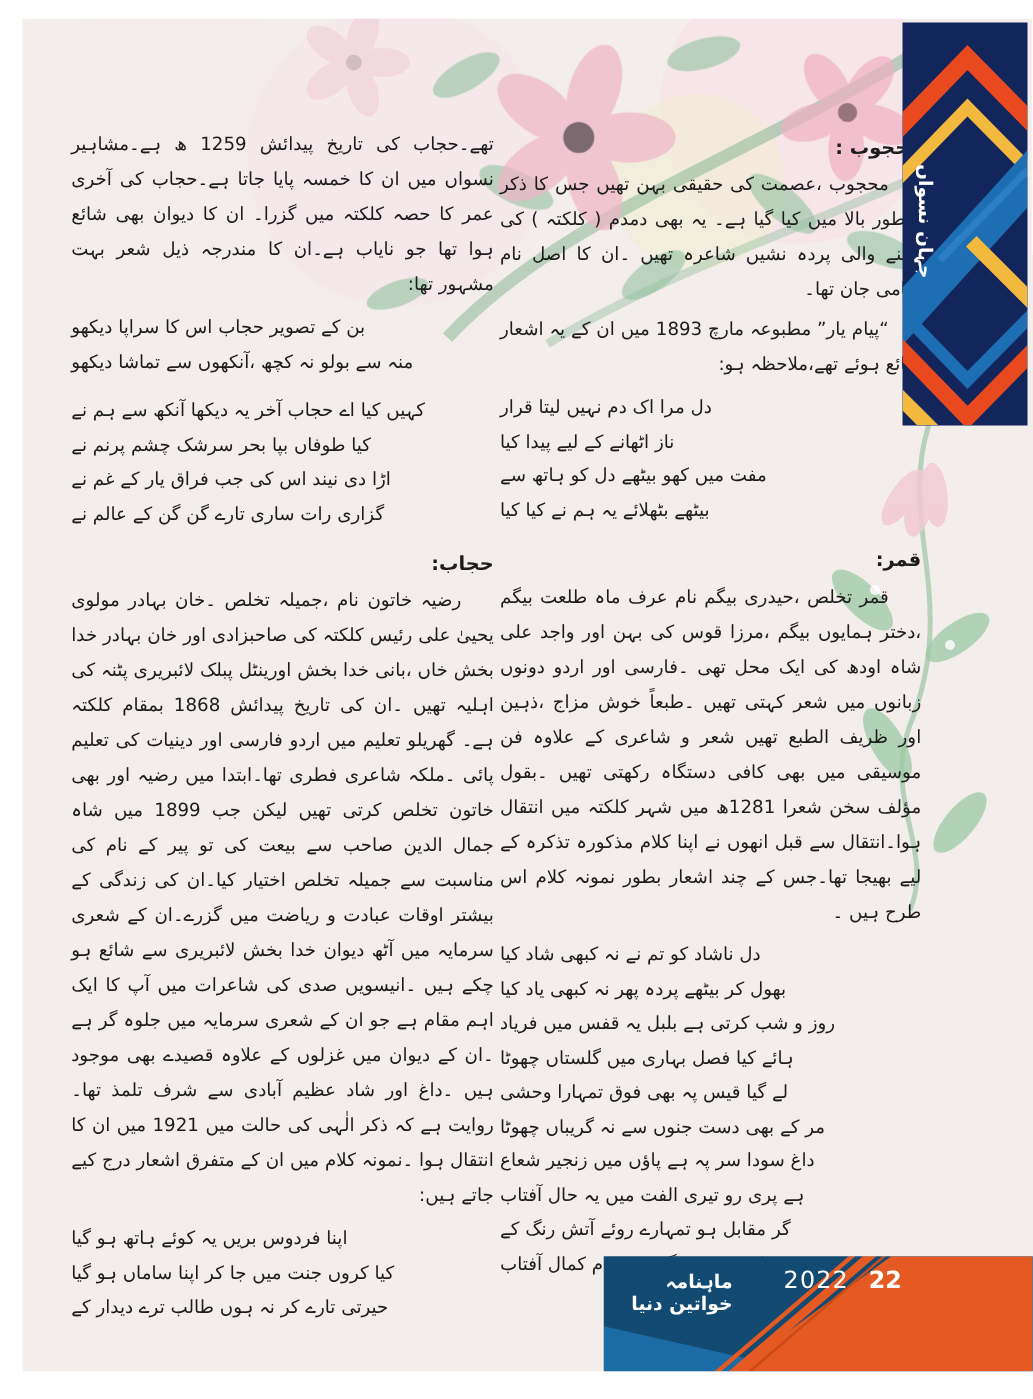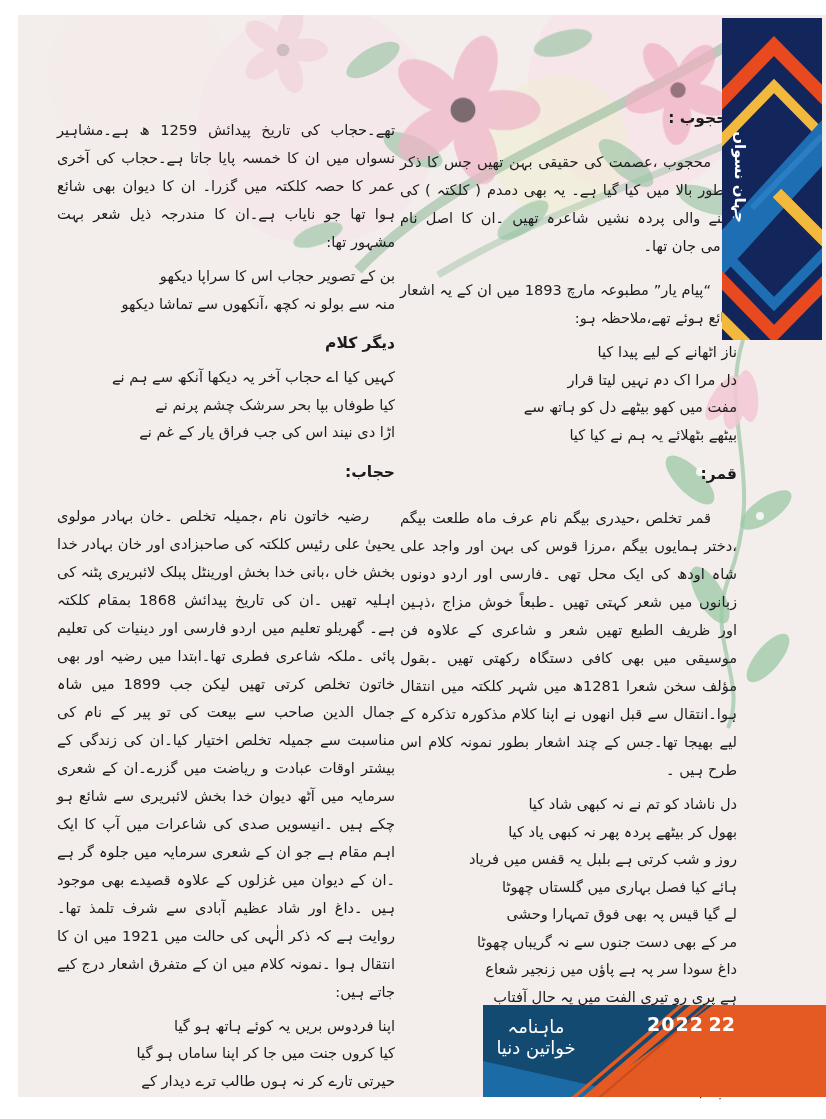--- a/index.html
+++ b/index.html
@@ -15,32 +15,32 @@
   .banner{position:absolute;left:722px;top:18px;width:100px;height:322px;z-index:3;overflow:hidden;}
   .banner svg{position:absolute;left:0;top:0;}
   .banner-title{position:absolute;left:-62px;top:150px;width:160px;text-align:center;
      transform:rotate(90deg);color:#ffffff;font-size:15px;font-weight:bold;direction:rtl;}
 
   
   .col{position:absolute;z-index:2;direction:rtl;font-size:14.6px;line-height:28px;}
   .col-right{left:400px;top:100px;width:337px;}
   .col-left{left:57px;top:100px;width:338px;}
   .heading{font-weight:bold;font-size:15.5px;margin:4px 0 2px;}
-  .para{text-align:justify;margin:16px 0 4px;}
+  .para{text-align:justify;margin:2px 0 4px;}
   .para.indent{text-indent:26px;}
-  .verse{text-align:right;margin:6px 0 12px;}
+  .verse{text-align:left;margin:6px 0 12px;}
   .verse div{line-height:27.5px;}
 
   
   .footer{position:absolute;left:483px;top:1005px;width:343px;height:92px;z-index:4;}
   .footer svg{position:absolute;left:0;top:0;}
   .footer-texts{position:absolute;left:0;top:8px;width:343px;height:34px;color:#ffffff;direction:rtl;}
-  .footer-mag{position:absolute;right:240px;top:3px;width:100px;text-align:center;font-size:18px;font-weight:normal;}
-  .footer-year{position:absolute;left:140px;top:0;width:60px;text-align:left;font-size:19px;font-weight:bold;letter-spacing:1px;margin-left:24px;}
-  .footer-page{position:absolute;left:212px;top:0;width:40px;text-align:right;font-size:19px;font-weight:bold;}
+  .footer-mag{position:absolute;right:240px;top:3px;width:100px;font-size:15px;font-weight:bold;}
+  .footer-year{position:absolute;left:140px;top:0;width:60px;text-align:center;font-size:19px;font-weight:normal;letter-spacing:1px;}
+  .footer-page{position:absolute;left:212px;top:0;width:40px;text-align:left;font-size:19px;font-weight:bold;}
 </style>
 </head>
 <body>
 
 <div class="page">
   <div class="paper"></div>
 
   <svg class="floral-top" width="808" height="275" viewBox="0 0 808 275" xmlns="http://www.w3.org/2000/svg">
     <circle cx="300" cy="110" r="120" fill="#f7e3ea" opacity="0.45"></circle>
     <circle cx="620" cy="70" r="110" fill="#f7dfe8" opacity="0.55"></circle>
@@ -119,22 +119,22 @@
       <path d="M -10 292 L 42 344" stroke="#f3b83e" stroke-width="12" fill="none"></path>
     </svg>
     <div class="banner-title">جہان نسواں</div>
   </div>
 
   <div class="col col-right" lang="ur">
     <div class="heading">محجوب :</div>
     <p class="para indent">محجوب ،عصمت کی حقیقی بہن تھیں جس کا ذکر سطور بالا میں کیا گیا ہے۔ یہ بھی دمدم ( کلکتہ ) کی رہنے والی پردہ نشیں شاعرہ تھیں ۔ان کا اصل نام امامی جان تھا۔</p>
     <p class="para indent">“پیام یار” مطبوعہ مارچ 1893 میں ان کے یہ اشعار شائع ہوئے تھے،ملاحظہ ہو:</p>
     <div class="verse">
+      <div>دل مرا اک دم نہیں لیتا قرار</div>
       <div>ناز اٹھانے کے لیے پیدا کیا</div>
-      <div>دل مرا اک دم نہیں لیتا قرار</div>
       <div>مفت میں کھو بیٹھے دل کو ہاتھ سے</div>
       <div>بیٹھے بٹھلائے یہ ہم نے کیا کیا</div>
     </div>
     <div class="heading">قمر:</div>
     <p class="para indent">قمر تخلص ،حیدری بیگم نام عرف ماہ طلعت بیگم ،دختر ہمایوں بیگم ،مرزا قوس کی بہن اور واجد علی شاہ اودھ کی ایک محل تھی ۔فارسی اور اردو دونوں زبانوں میں شعر کہتی تھیں ۔طبعاً خوش مزاج ،ذہین اور ظریف الطبع تھیں شعر و شاعری کے علاوہ فن موسیقی میں بھی کافی دستگاہ رکھتی تھیں ۔بقول مؤلف سخن شعرا 1281ھ میں شہر کلکتہ میں انتقال ہوا۔انتقال سے قبل انھوں نے اپنا کلام مذکورہ تذکرہ کے لیے بھیجا تھا۔جس کے چند اشعار بطور نمونہ کلام اس طرح ہیں ۔</p>
     <div class="verse">
       <div>دل ناشاد کو تم نے نہ کبھی شاد کیا</div>
       <div>بھول کر بیٹھے پردہ پھر نہ کبھی یاد کیا</div>
       <div>روز و شب کرتی ہے بلبل یہ قفس میں فریاد</div>
       <div>ہائے کیا فصل بہاری میں گلستاں چھوٹا</div>
@@ -148,25 +148,25 @@
     <div class="heading">حجاب:</div>
 
   </div>
 
   <div class="col col-left" lang="ur">
     <p class="para">تھے۔حجاب کی تاریخ پیدائش 1259 ھ ہے۔مشاہیر نسواں میں ان کا خمسہ پایا جاتا ہے۔حجاب کی آخری عمر کا حصہ کلکتہ میں گزرا۔ ان کا دیوان بھی شائع ہوا تھا جو نایاب ہے۔ان کا مندرجہ ذیل شعر بہت مشہور تھا:</p>
     <div class="verse">
       <div>بن کے تصویر حجاب اس کا سراپا دیکھو</div>
       <div>منہ سے بولو نہ کچھ ،آنکھوں سے تماشا دیکھو</div>
     </div>
-    <div class="heading">دیگر کلام</div>
     <div class="verse">
       <div>کہیں کیا اے حجاب آخر یہ دیکھا آنکھ سے ہم نے</div>
       <div>کیا طوفاں بپا بحر سرشک چشم پرنم نے</div>
       <div>اڑا دی نیند اس کی جب فراق یار کے غم نے</div>
+      <div>گزاری رات ساری تارے گن گن کے عالم نے</div>
     </div>
     <div class="heading">حجاب:</div>
     <p class="para indent">رضیہ خاتون نام ،جمیلہ تخلص ۔خان بہادر مولوی یحییٰ علی رئیس کلکتہ کی صاحبزادی اور خان بہادر خدا بخش خاں ،بانی خدا بخش اورینٹل پبلک لائبریری پٹنہ کی اہلیہ تھیں ۔ان کی تاریخ پیدائش 1868 بمقام کلکتہ ہے۔ گھریلو تعلیم میں اردو فارسی اور دینیات کی تعلیم پائی ۔ملکہ شاعری فطری تھا۔ابتدا میں رضیہ اور بھی خاتون تخلص کرتی تھیں لیکن جب 1899 میں شاہ جمال الدین صاحب سے بیعت کی تو پیر کے نام کی مناسبت سے جمیلہ تخلص اختیار کیا۔ان کی زندگی کے بیشتر اوقات عبادت و ریاضت میں گزرے۔ان کے شعری سرمایہ میں آٹھ دیوان خدا بخش لائبریری سے شائع ہو چکے ہیں ۔انیسویں صدی کی شاعرات میں آپ کا ایک اہم مقام ہے جو ان کے شعری سرمایہ میں جلوہ گر ہے ۔ان کے دیوان میں غزلوں کے علاوہ قصیدے بھی موجود ہیں ۔داغ اور شاد عظیم آبادی سے شرف تلمذ تھا۔روایت ہے کہ ذکر الٰہی کی حالت میں 1921 میں ان کا انتقال ہوا ۔نمونہ کلام میں ان کے متفرق اشعار درج کیے جاتے ہیں:</p>
     <div class="verse">
       <div>اپنا فردوس بریں یہ کوئے ہاتھ ہو گیا</div>
       <div>کیا کروں جنت میں جا کر اپنا ساماں ہو گیا</div>
       <div>حیرتی تارے کر نہ ہوں طالب ترے دیدار کے</div>
     </div>
 
   </div>

